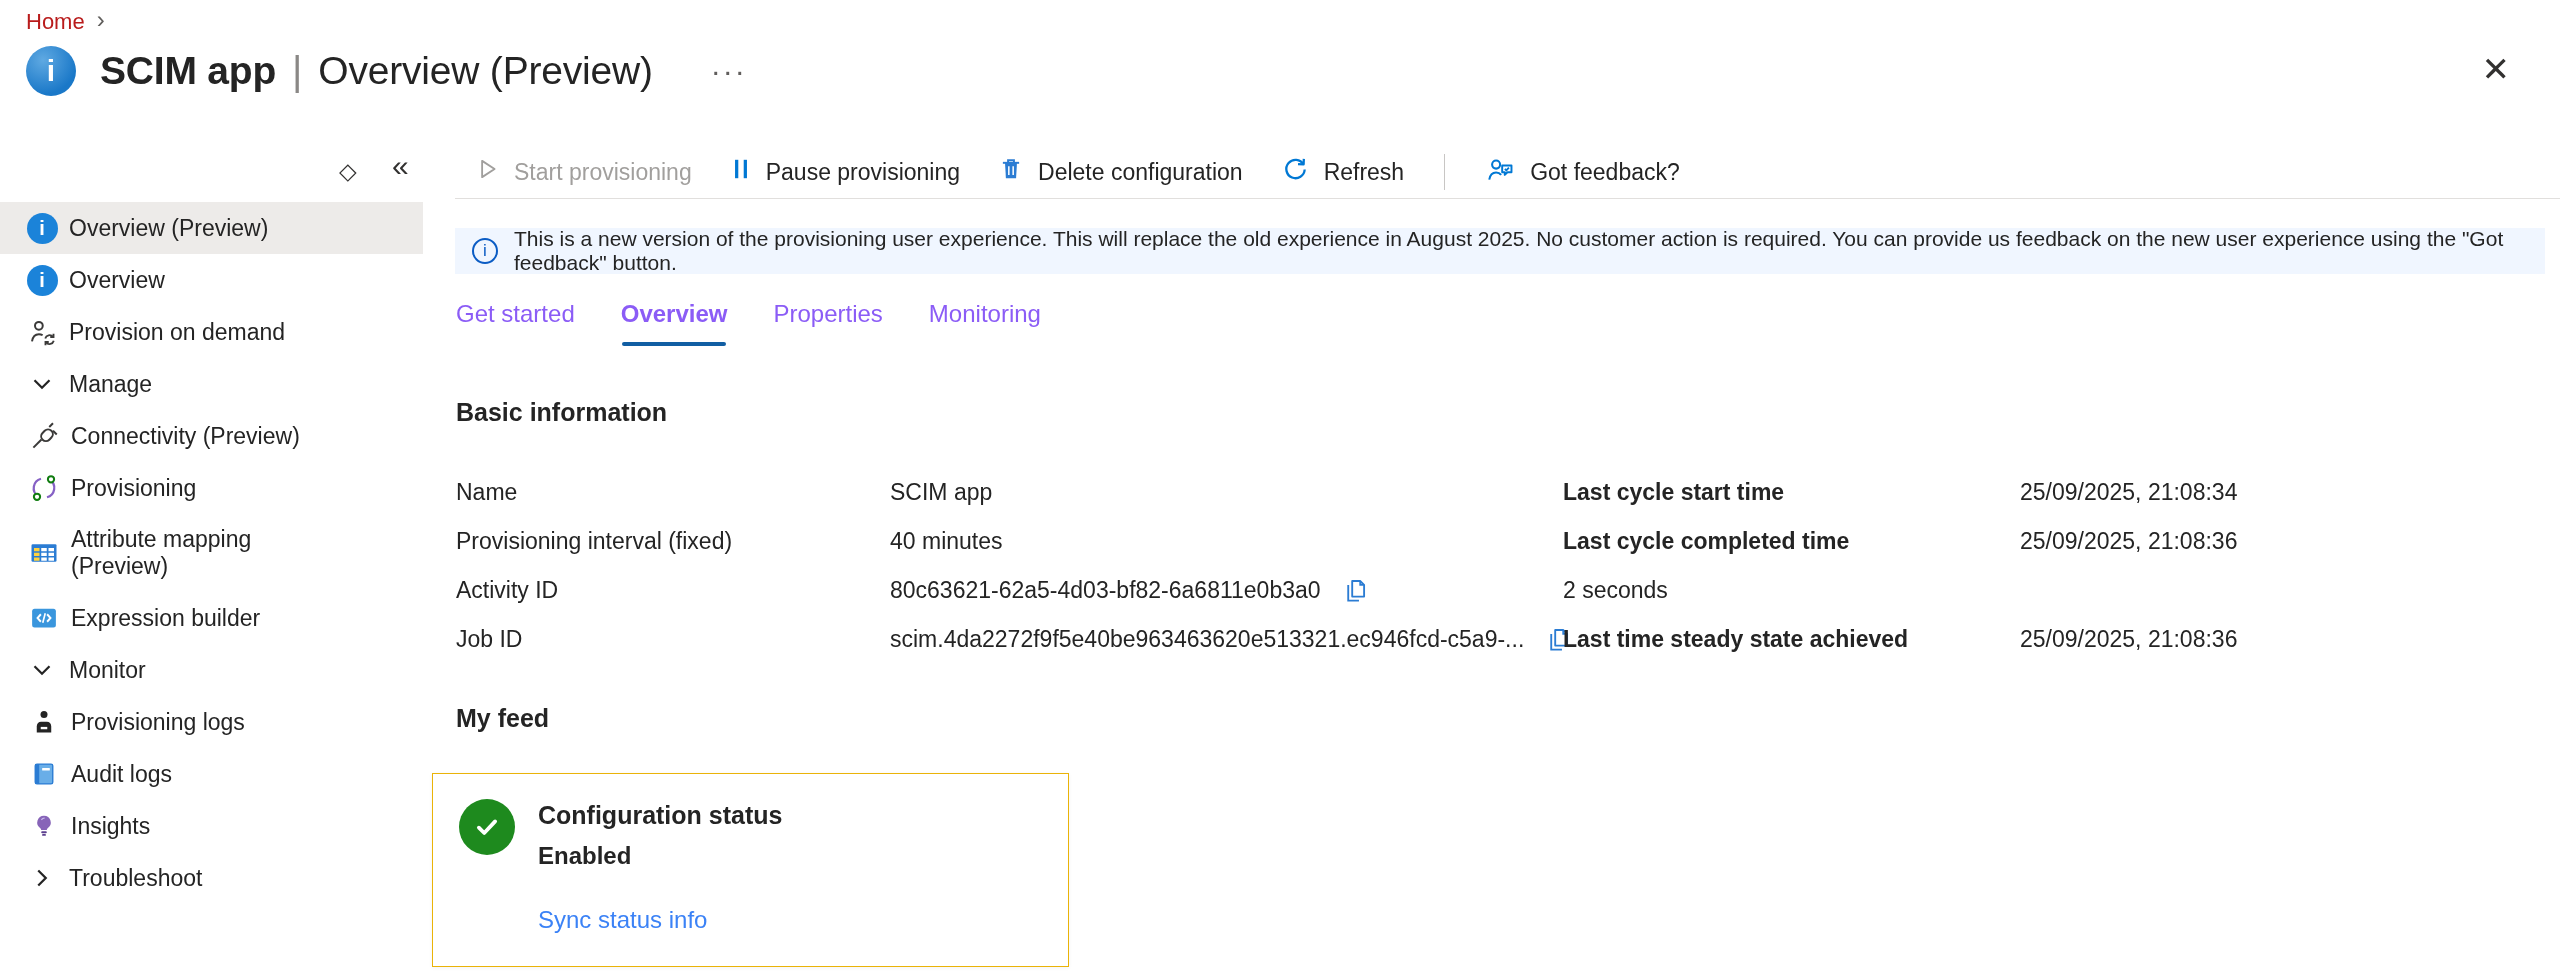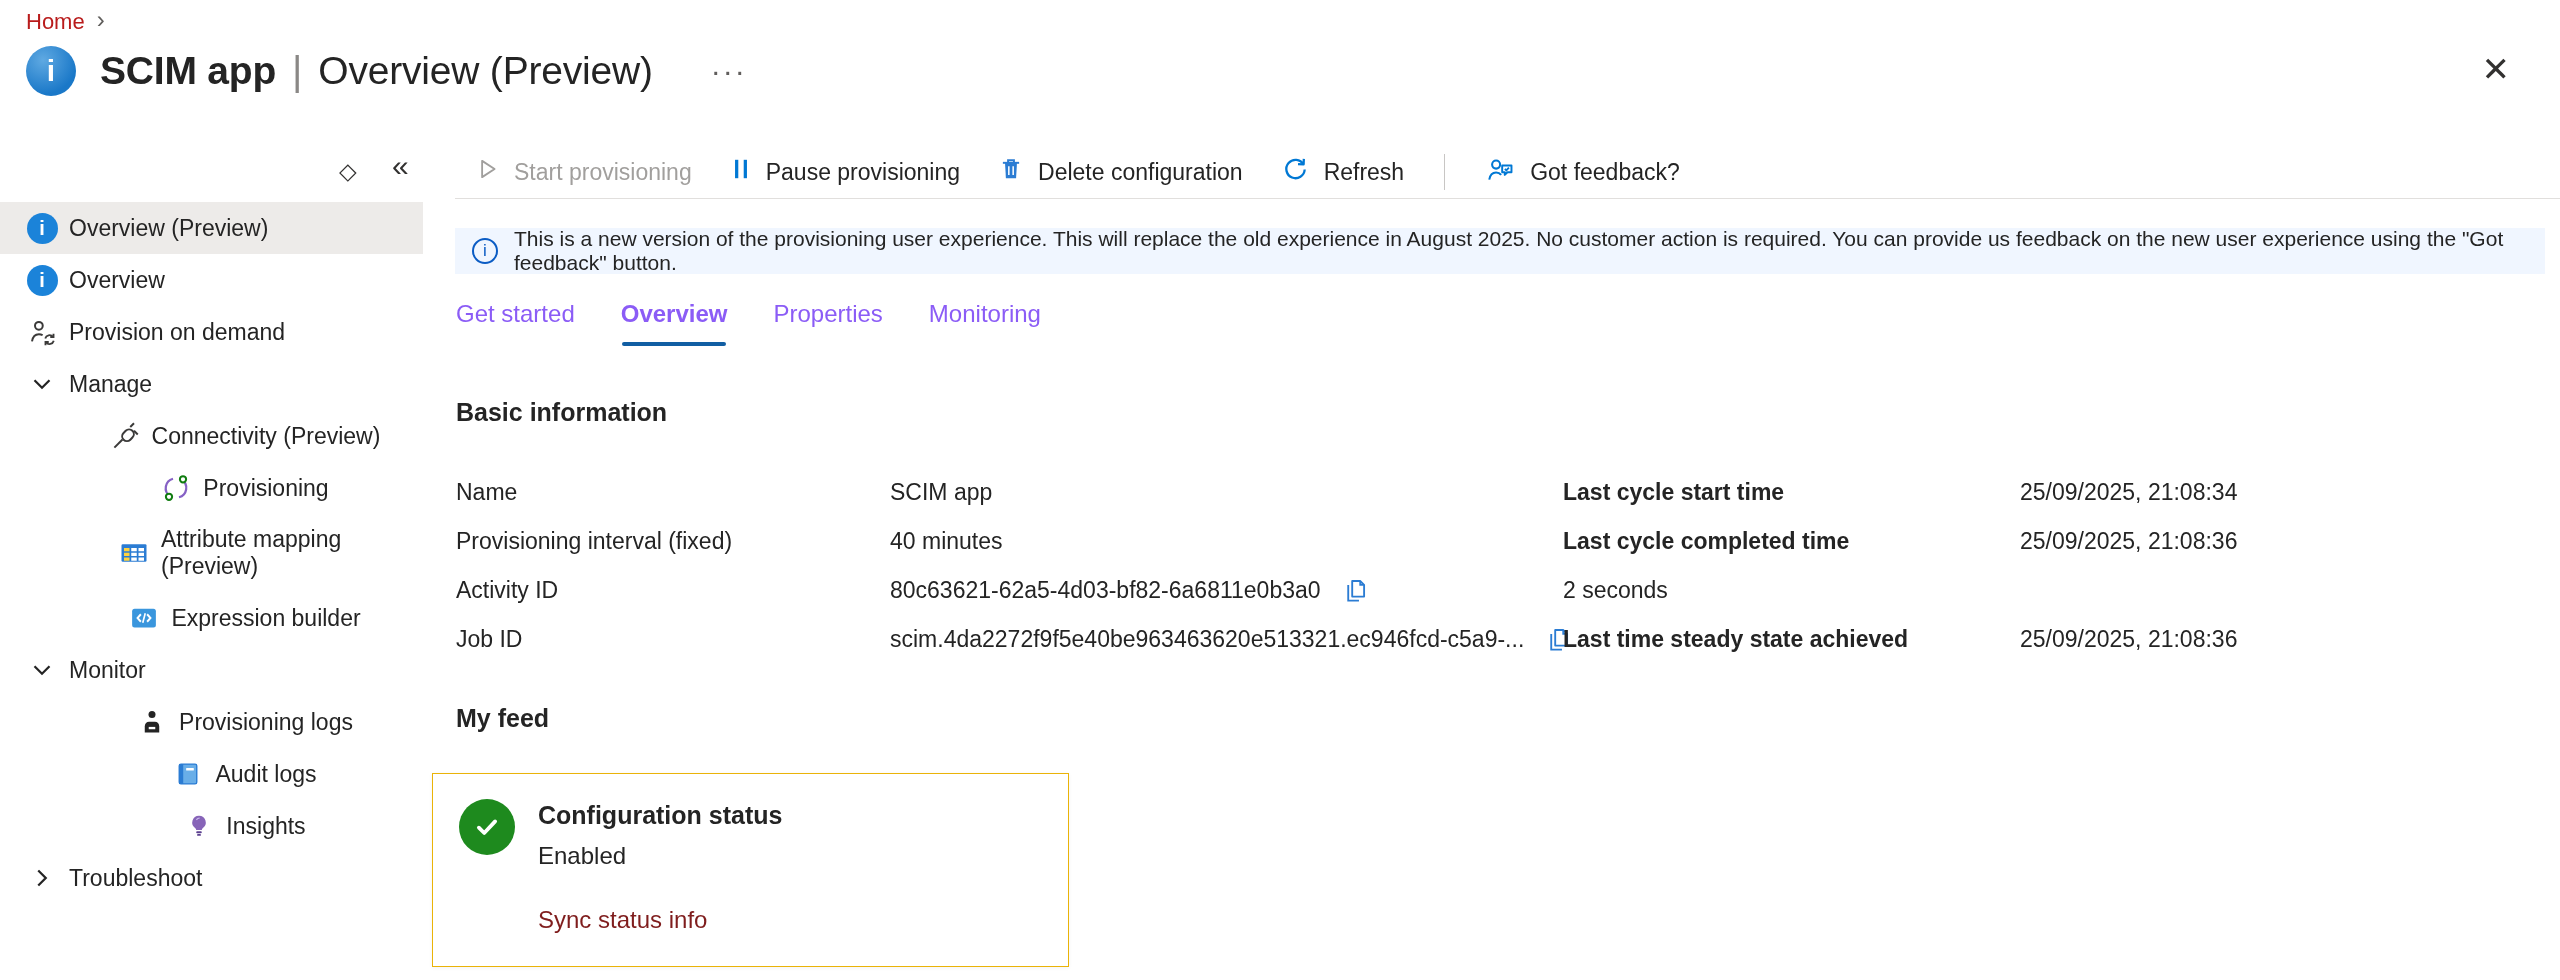--- a/index.html
+++ b/index.html
@@ -40,21 +40,21 @@
   .tb-divider { width:1px; height:36px; background:#c8c6c4; margin:0 4px; }
   .annotation-ring { position:absolute; top:-14px; bottom:-16px; left:-28px; right:-14px;
     border:6px solid #e2492b; border-radius:40px; pointer-events:none; }
   .toolbar-rule { position:absolute; top:198px; left:455px; right:0; height:1px; background:#e1dfdd; }
 
   
   .sidebar { position:absolute; top:202px; left:0; width:423px; font-size:23px; }
   .nav-item { height:52px; display:flex; align-items:center; padding-left:26px; gap:11px; cursor:pointer; color:#242424; }
   .nav-item.selected { background:#edebe9; }
   .nav-item .nicon { width:32px; display:flex; align-items:center; justify-content:center; flex:0 0 auto; }
-  .nav-item.sub { padding-left:66px;justify-content:center; }
+  .nav-item.sub { padding-left:28px; }
   .nav-item.two-line { height:78px; }
   .nav-item.two-line .nlabel { width:210px; line-height:1.18; }
   .info-badge { width:31px; height:31px; border-radius:50%; background:#1b83d9; color:#fff;
     font-weight:700; font-size:20px; display:flex; align-items:center; justify-content:center; }
 
   
   .banner { position:absolute; top:228px; left:455px; right:15px; height:46px;
     background:#f0f6ff; display:flex; align-items:center; gap:16px; padding:0 17px;
     font-size:21px; color:#242424; }
   .banner-icon { width:26px; height:26px; border-radius:50%; border:2px solid #0b5cc4; color:#0b5cc4;
@@ -79,22 +79,22 @@
   #info-right .ilabel { width:457px; flex:0 0 auto; font-weight:700; }
   .ivalue { display:flex; align-items:center; gap:20px; }
   .copy-btn { display:flex; cursor:pointer; }
 
   
   .feed-card { position:absolute; top:773px; left:432px; width:637px; height:194px;
     background:#fff; border:1px solid #eab308; box-shadow:0 1px 4px rgba(0,0,0,0.05); }
   .status-circle { position:absolute; top:25px; left:26px; width:56px; height:56px; border-radius:50%;
     background:#1e8a1e; display:flex; align-items:center; justify-content:center; }
   .card-title { position:absolute; top:27px; left:105px; font-size:25px; font-weight:700; }
-  .card-status { position:absolute; top:68px; left:105px; font-size:24px; }
-  .card-link { position:absolute; top:132px; left:105px; font-size:24px; color:#7f1d1d; cursor:pointer; }
+  .card-status { position:absolute; top:68px; left:105px; font-size:24px;font-weight:bold; }
+  .card-link { position:absolute; top:132px; left:105px; font-size:24px; color:#3b82f6; cursor:pointer; }
 </style>
 </head>
 <body>
 
 <div class="breadcrumb">
   <span class="home">Home</span>
   <span class="crumb-chev">›</span>
 </div>
 
 <div class="titlebar">

